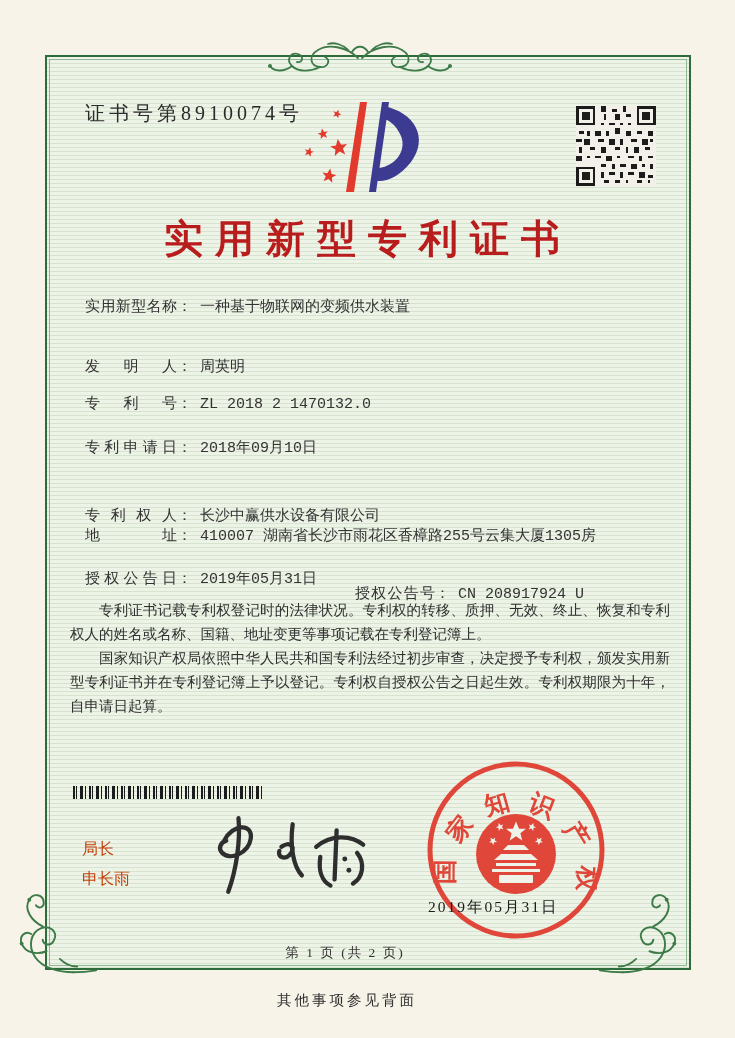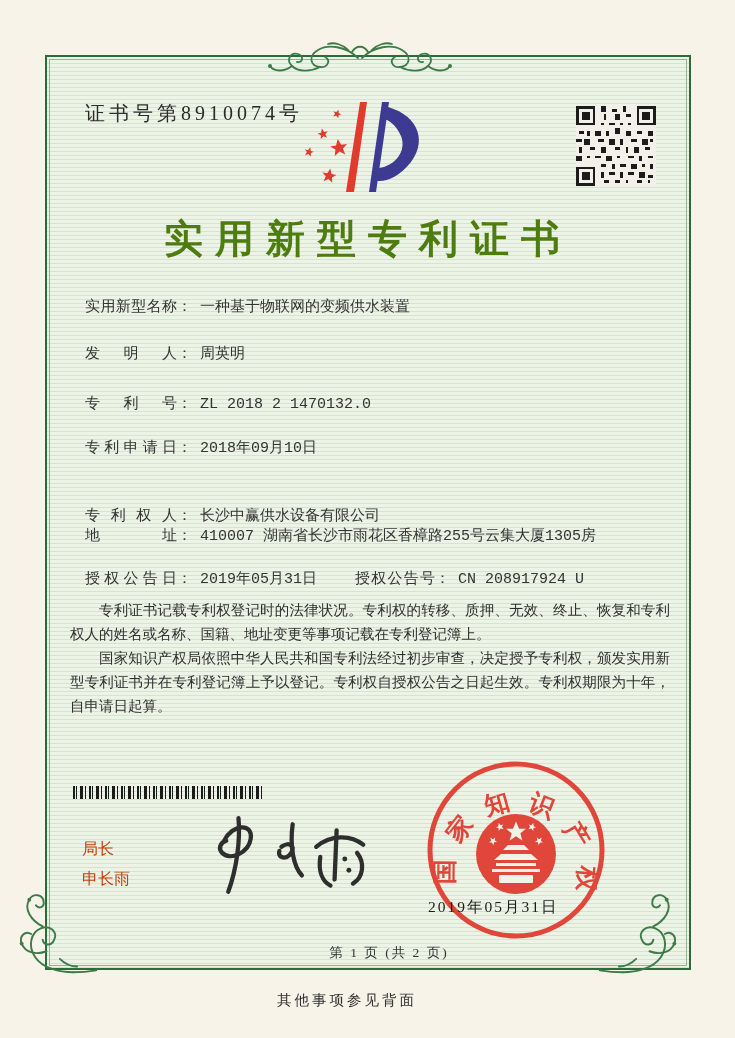--- a/index.html
+++ b/index.html
@@ -22,30 +22,30 @@
   .frame-inner{
     position:absolute;inset:2px;border:1px solid #8fb692;pointer-events:none;
   }
   .cert-no{
     position:absolute;left:85px;top:100px;font-size:20px;letter-spacing:4px;color:#2b2b2b;
   }
   .logo{position:absolute;left:283px;top:96px;width:158px;height:102px;}
   .qr{position:absolute;left:576px;top:106px;width:80px;height:80px;}
   .title{
     position:absolute;left:45px;top:212px;width:646px;text-align:center;
-    font-size:39px;font-weight:bold;letter-spacing:12px;color:#4d7c0f;
+    font-size:39px;font-weight:bold;letter-spacing:12px;color:#b91c1c;
   }
   .field-row{position:absolute;left:85px;font-size:15px;white-space:nowrap;color:#333;font-family:Liberation Mono, monospace;}
   .flabel{
     display:inline-block;width:92px;text-align:justify;text-align-last:justify;
     vertical-align:bottom;
   }
   .fcolon{margin-right:8px;}
   .pair2{position:absolute;left:270px;top:0;white-space:nowrap;}
-  .pair2 .flabel{width:80px;}
+  .pair2 .flabel{width:80px;margin-top:15px;}
   .body-text{
     position:absolute;left:70px;top:598px;width:600px;
     font-size:14.5px;line-height:24px;text-align:justify;color:#2f2f2f;
   }
   .body-text p{margin:0;text-indent:2em;}
   .barcode{
     position:absolute;left:73px;top:786px;width:190px;height:13px;
     background:repeating-linear-gradient(90deg,
       #1b1b1b 0 2px, rgba(0,0,0,0) 2px 3px,
       #1b1b1b 3px 4px, rgba(0,0,0,0) 4px 7px,
@@ -53,21 +53,21 @@
       #1b1b1b 12px 13px, rgba(0,0,0,0) 13px 16px);
   }
   .signer{position:absolute;left:82px;top:834px;font-size:16px;line-height:30px;color:#c2410c;}
   .signature{position:absolute;left:195px;top:812px;width:180px;height:92px;}
   .seal{position:absolute;left:424px;top:758px;width:184px;height:184px;opacity:.92;}
   .seal-date{
     position:absolute;left:428px;top:897px;font-size:15.5px;letter-spacing:2px;color:#1d1d1d;
   }
   .page-no{
     position:absolute;left:45px;top:944px;width:600px;text-align:center;
-    font-size:13.5px;letter-spacing:2px;color:#333;margin-left:44px;
+    font-size:13.5px;letter-spacing:2px;color:#333;
   }
   .back-note{
     position:absolute;left:0;top:991px;width:660px;text-align:center;
     font-size:14.5px;letter-spacing:3px;color:#2f2f2f;margin-left:17px;
   }
   .orn-top{position:absolute;left:250px;top:36px;width:220px;height:44px;}
   .orn-corner{position:absolute;width:86px;height:86px;}
   .orn-bl{left:14px;top:892px;}
   .orn-br{left:596px;top:892px;transform:scaleX(-1);}
 </style>
@@ -149,21 +149,21 @@
   <use href="#fnd" x="22"></use>
   <use href="#fnd" y="22"></use>
   <path fill="#1c1c1c" d="M9 0h2v2H9z M13 1h2v1h-2z M17 0h1v2h-1z M10 3h1v2h-1z M14 3h2v2h-2z M18 3h2v1h-2z M9 6h1v1H9z M12 6h2v1h-2z M16 6h1v1h-1z M19 6h1v1h-1z M1 9h2v1H1z M4 9h1v2H4z M7 9h2v2H7z M11 9h1v2h-1z M14 8h2v2h-2z M18 9h2v2h-2z M22 9h2v1h-2z M26 9h2v2h-2z M0 12h2v1H0z M3 12h2v2H3z M8 12h2v1H8z M12 12h2v2h-2z M16 12h1v2h-1z M20 12h2v1h-2z M24 12h2v2h-2z M27 12h1v1h-1z M1 15h1v2H1z M5 15h2v1H5z M9 15h2v2H9z M14 15h2v1h-2z M18 15h1v2h-1z M21 15h2v2h-2z M25 15h2v1h-2z M0 18h2v2H0z M4 18h1v1H4z M7 18h2v1H7z M11 18h2v2h-2z M15 18h1v1h-1z M19 18h2v1h-2z M23 18h1v2h-1z M26 18h2v1h-2z M9 21h2v1H9z M13 21h1v2h-1z M16 21h2v1h-2z M20 21h2v2h-2z M24 21h1v1h-1z M27 21h1v2h-1z M9 24h1v2H9z M12 24h2v1h-2z M16 24h1v2h-1z M19 24h2v1h-2z M23 24h2v2h-2z M26 25h2v1h-2z M10 27h2v1h-2z M14 27h2v1h-2z M18 27h1v1h-1z M22 27h2v1h-2z M26 27h1v1h-1z"></path>
 </svg>
 
 <div class="title">实用新型专利证书</div>
 
 <div class="field-row" style="top:297px">
   <span class="flabel">实用新型名称</span><span class="fcolon">：</span><span>一种基于物联网的变频供水装置</span>
 </div>
-<div class="field-row" style="top:344px">
+<div class="field-row" style="top:357px">
   <span class="flabel">发明人</span><span class="fcolon">：</span><span>周英明</span>
 </div>
 <div class="field-row" style="top:394px">
   <span class="flabel">专利号</span><span class="fcolon">：</span><span>ZL 2018 2 1470132.0</span>
 </div>
 <div class="field-row" style="top:438px">
   <span class="flabel">专利申请日</span><span class="fcolon">：</span><span>2018年09月10日</span>
 </div>
 <div class="field-row" style="top:506px">
   <span class="flabel">专利权人</span><span class="fcolon">：</span><span>长沙中赢供水设备有限公司</span>

